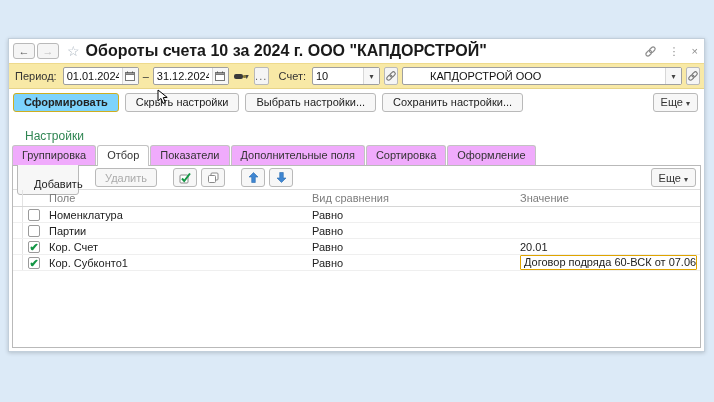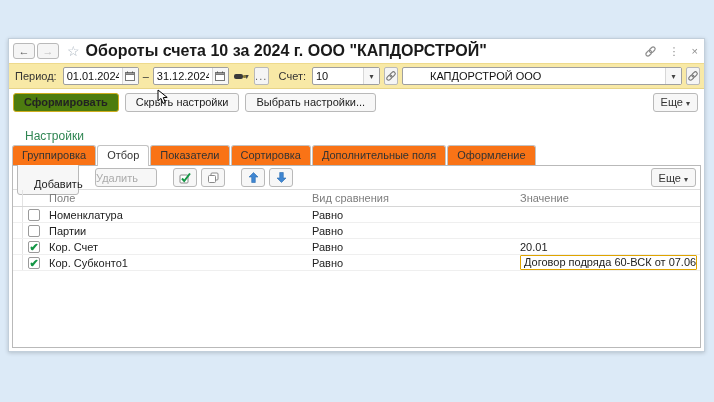--- a/index.html
+++ b/index.html
@@ -58,38 +58,38 @@
   .pill { width: 9px; height: 5px; background: #3a3a3a; border-radius: 2px; position: relative; }
   .pill:after { content:""; position:absolute; right:-3px; top:1px; width:3px; height:3px; background:#8a7b35; border-radius:1px; }
   .ellipsis-btn { width: 24px; color: #666; letter-spacing: 1px; }
   .link-btn { width: 18px; height: 18px; }
   
   .actionbar { height: 26px; display: flex; align-items: center; padding: 3px 6px 3px 4px; gap: 6px; flex: none; }
   .btn {
     height: 19px; padding: 0 10px; border: 1px solid #b9b9b9; background: #f7f7f7;
     border-radius: 3px; font: 11px "Liberation Sans", sans-serif; color: #222; cursor: pointer; white-space: nowrap;
   }
-  .btn-generate { background: #4d7c0f; border-color: #cfae1f; font-weight: bold; }
+  .btn-generate { background: #7dd3fc; border-color: #cfae1f; font-weight: bold; }
   .btn-more { margin-left: auto; padding: 0 7px; color: #333; }
   .btn-more .caret { margin-left: 3px; }
   
   .settings-link { padding: 2px 0 2px 16px; color: #2f8552; font-size: 12px; cursor: pointer; flex: none; margin-top: 12px; }
   .tabs { display: flex; align-items: flex-end; padding: 0 0 0 3px; position: relative; z-index: 2; flex: none; }
   .tab {
-    border: 1px solid #c3c3c3; border-bottom: none; background: #f97316;
+    border: 1px solid #c3c3c3; border-bottom: none; background: #f0abfc;
     padding: 3px 9px 4px 9px; margin-right: 1px; border-radius: 3px 3px 0 0; color: #333; cursor: pointer; white-space: nowrap;
   }
   .tab.active { background: #fff; margin-bottom: -1px; padding-bottom: 5px; position: relative; }
   .panel {
     flex: 1; margin: 0 3px 3px 3px; border: 1px solid #b9b9b9; background: #fff;
     display: flex; flex-direction: column; min-height: 0;
   }
   .ptoolbar { height: 24px; display: flex; align-items: center; gap: 4px; padding: 2px 4px; border-bottom: 1px solid #dedede; flex: none; }
   .btn-add { width: 62px; text-align: center; padding: 16px; }
-  .btn-del { width: 62px; text-align: left; padding: 0; color: #ababab; }
+  .btn-del { width: 62px; text-align: center; padding: 0; color: #ababab; }
   .ico-btn { width: 24px; height: 19px; padding: 0; display: inline-flex; align-items: center; justify-content: center; }
   .gap8 { width: 8px; }
   
   .ftable { flex: 1; display: flex; flex-direction: column; overflow: hidden; font-size: 11px; }
   .trow { display: flex; align-items: center; height: 16px; border-bottom: 1px solid #efefef; flex: none; }
   .thead { color: #7d7d7d; border-bottom: 1px solid #d6d6d6; height: 17px; }
   .c-marker { width: 10px; align-self: stretch; border-right: 1px solid #e3e3e3; flex: none; }
   .c-check { width: 22px; display: flex; align-items: center; justify-content: center; flex: none; align-self: stretch; }
   .c-field { width: 263px; padding-left: 4px; flex: none; overflow: hidden; white-space: nowrap; }
   .c-comp { width: 208px; padding-left: 4px; flex: none; overflow: hidden; white-space: nowrap; }
@@ -190,31 +190,32 @@
             <rect x="5.7" y="4.5" width="6.5" height="4" rx="2"></rect>
           </g>
         </svg>
     </div>
   </div>
 
   <div class="actionbar">
     <button class="btn btn-generate">Сформировать</button>
     <button class="btn">Скрыть настройки</button>
     <button class="btn">Выбрать настройки...</button>
+    <button class="btn">Сохранить настройки...</button>
     <button class="btn btn-more"><span>Еще</span><span class="caret">▾</span></button>
   </div>
 
   <div class="settings-link">Настройки</div>
 
   <div class="tabs">
       <div class="tab">Группировка</div>
       <div class="tab active">Отбор</div>
       <div class="tab">Показатели</div>
+      <div class="tab">Дополнительные поля</div>
       <div class="tab">Сортировка</div>
-      <div class="tab">Дополнительные поля</div>
       <div class="tab">Оформление</div>
     </div>
 
   <div class="panel">
     <div class="ptoolbar">
       <button class="btn btn-add">Добавить</button>
       <span class="gap8"></span>
       <button class="btn btn-del">Удалить</button>
       <span class="gap8"></span>
       <button class="btn ico-btn">

